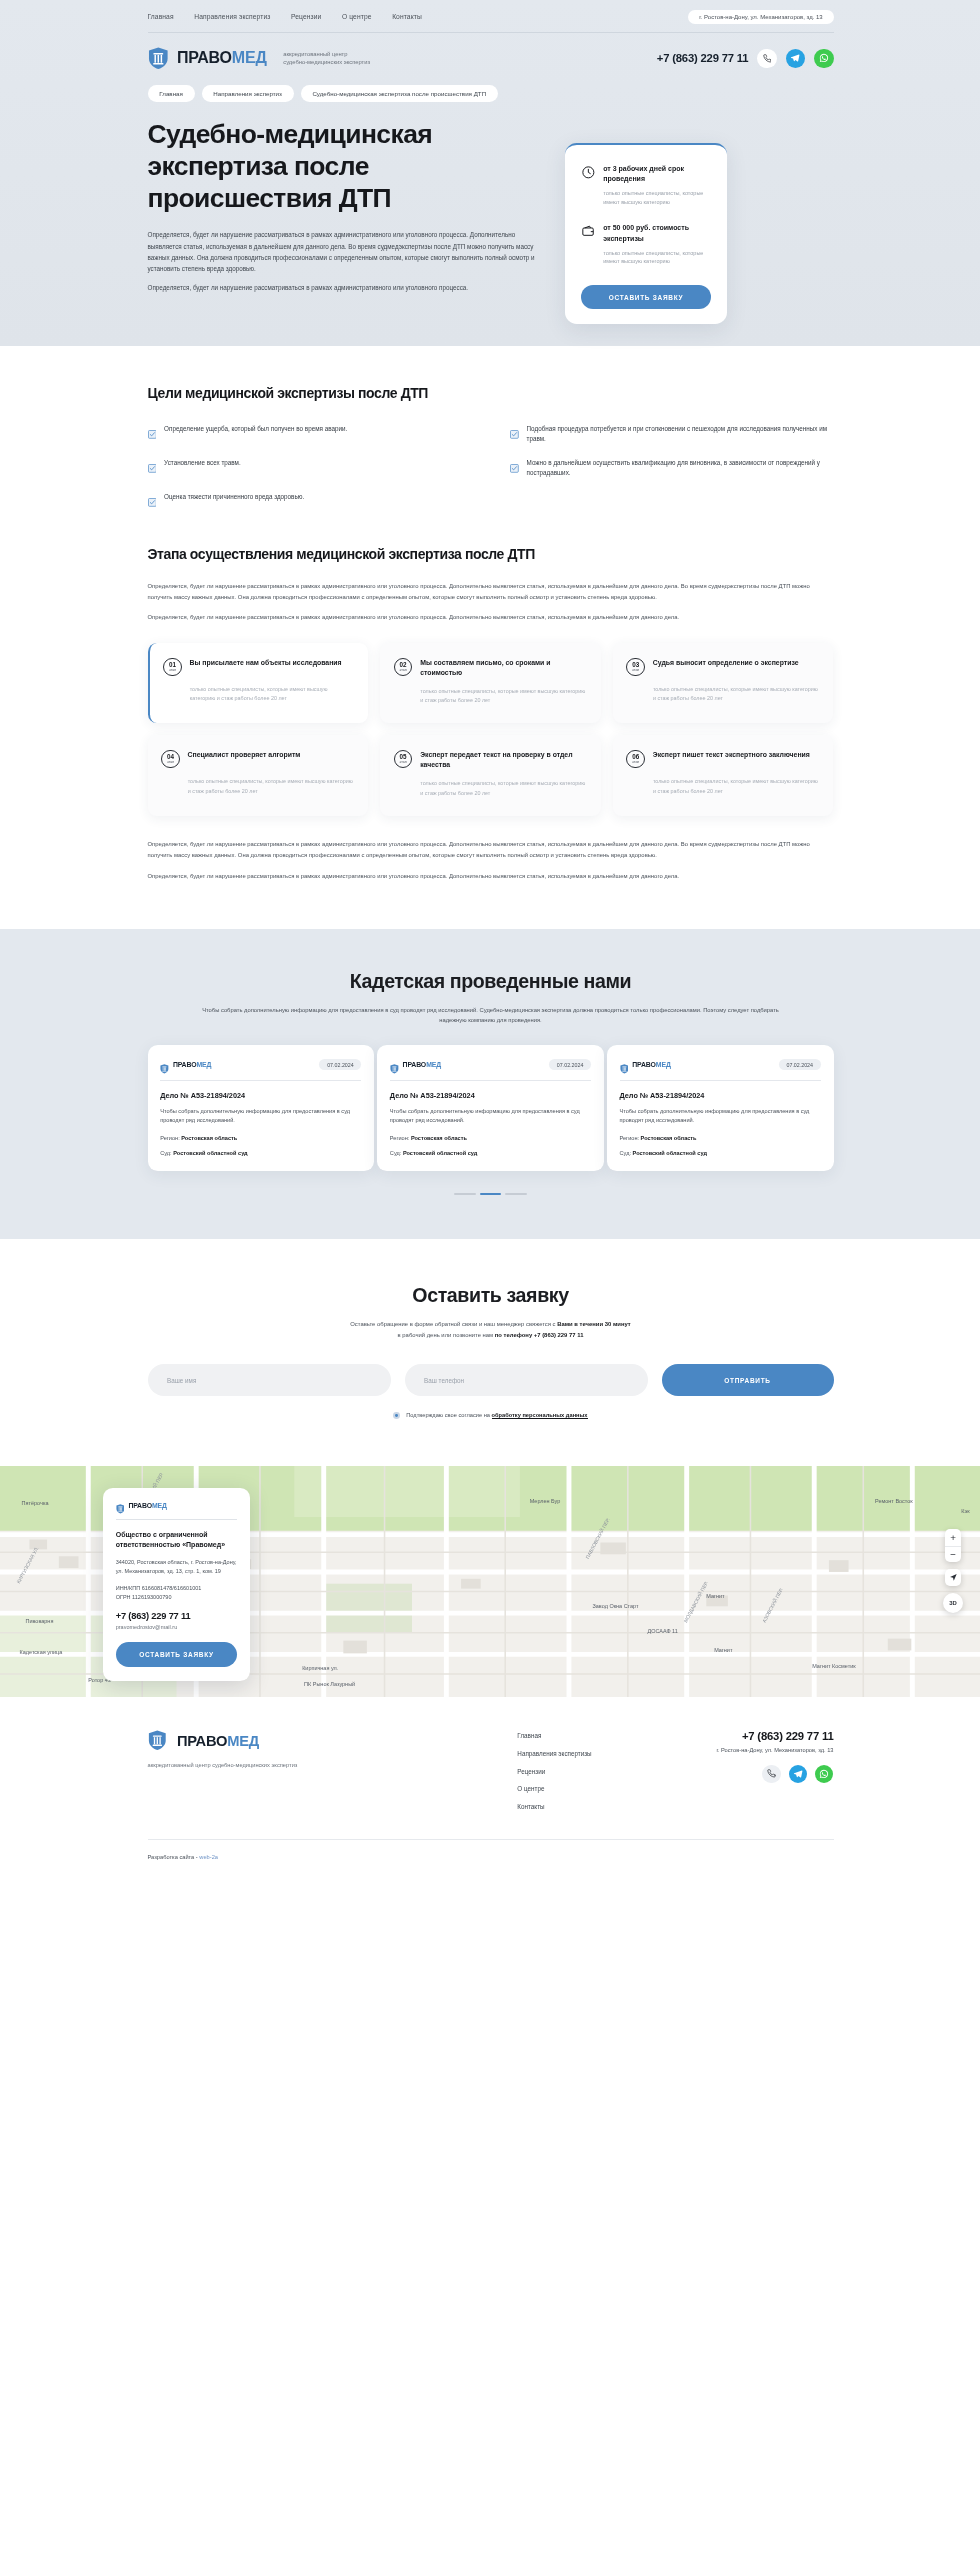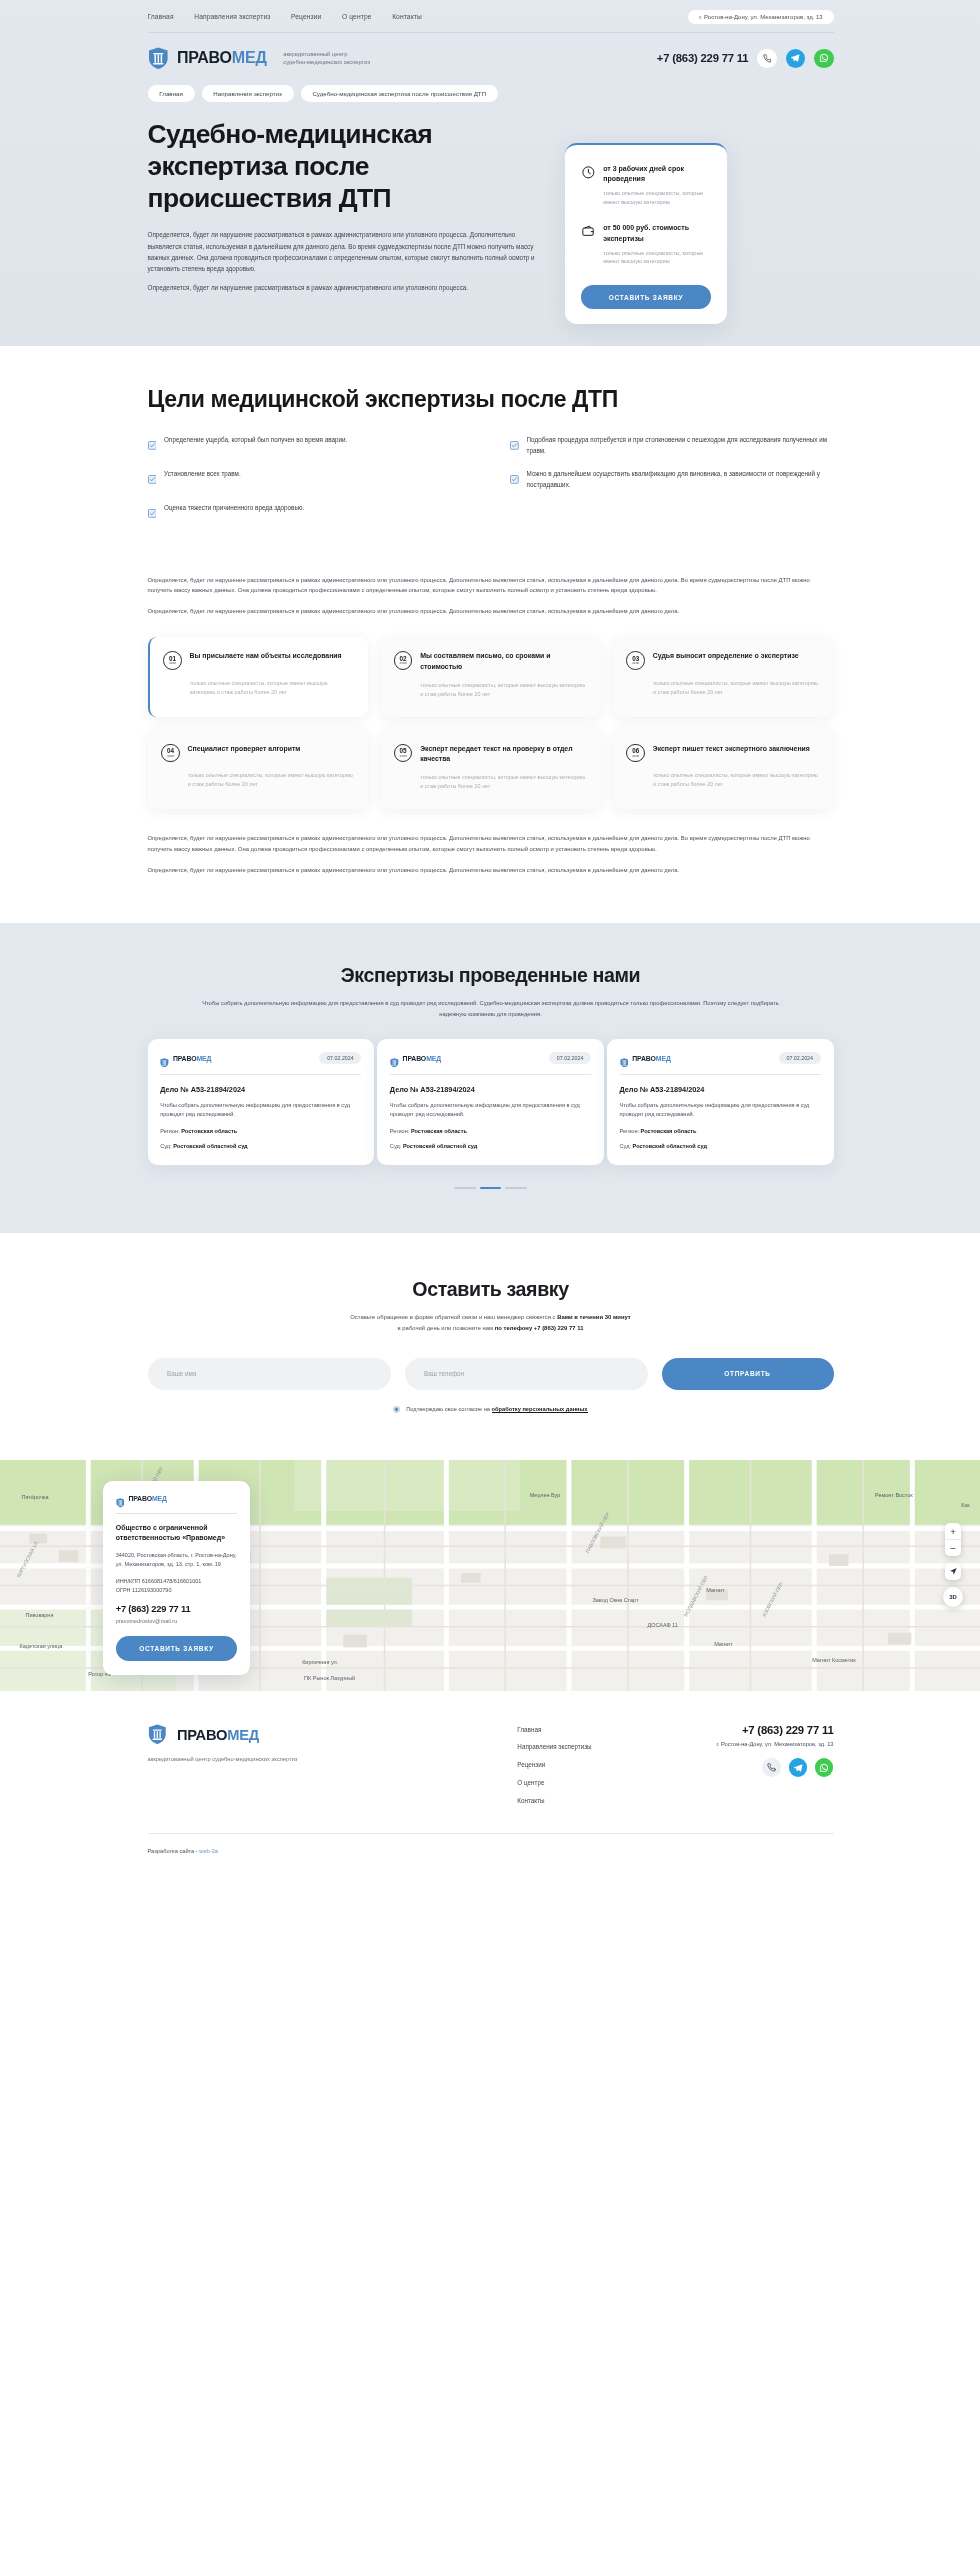--- a/index.html
+++ b/index.html
@@ -85,21 +85,21 @@
     display: block; width: 100%; border: none; cursor: pointer;
     background: #4a87c4; color: #fff; border-radius: 17.7px;
     padding: 8.8px 0; font-size: 6.5px; font-weight: 700; letter-spacing: 0.7px;
     font-family: inherit; text-align: center;
   }
   .hero-card .btn-primary { margin-top: 18.6px; }
 
   
   .sec-white { background: #fff; padding: 39px 0 0; }
   h2.sec-title {
-    font-size: 23px; font-weight: 700; letter-spacing: -0.4px; line-height: 1.25;
+    font-size: 14px; font-weight: 700; letter-spacing: -0.4px; line-height: 1.25;
     color: #16181c;
   }
   .goals-grid {
     display: grid; grid-template-columns: 1fr 1fr; gap: 12.7px 39px; margin-top: 21.6px;
   }
   .goal { display: flex; gap: 7.8px; align-items: flex-start; }
   .check-ic { width: 8.8px; height: 8.8px; flex: 0 0 auto; margin-top: 1px; }
   .goal-txt { font-size: 6.3px; line-height: 1.7; color: #343a42; }
 
   
@@ -350,20 +350,21 @@
             </svg></span>
         <span class="goal-txt">Оценка тяжести причиненного вреда здоровью.</span>
       </div>
       <div></div>
     </div>
   </div>
 </div>
 
 <div class="sec-white stages">
   <div class="container">
+    <h2 class="sec-title">Этапа осуществления медицинской экспертиза после ДТП</h2>
     <p class="body-p">Определяется, будет ли нарушение рассматриваться в рамках административного или уголовного процесса. Дополнительно выявляется статья, используемая в дальнейшем для данного дела. Во время судмедэкспертизы после ДТП можно получить массу важных данных. Она должна проводиться профессионалами с определенным опытом, которые смогут выполнить полный осмотр и установить степень вреда здоровью.</p>
     <p class="body-p">Определяется, будет ли нарушение рассматриваться в рамках административного или уголовного процесса. Дополнительно выявляется статья, используемая в дальнейшем для данного дела.</p>
 
     <div class="steps-grid">
       <div class="step-card active">
         <div class="step-head">
           <span class="step-num">
             <b>01</b>
             <i>этап</i>
           </span>
@@ -425,21 +426,21 @@
 
     <div class="after-steps">
       <p class="body-p">Определяется, будет ли нарушение рассматриваться в рамках административного или уголовного процесса. Дополнительно выявляется статья, используемая в дальнейшем для данного дела. Во время судмедэкспертизы после ДТП можно получить массу важных данных. Она должна проводиться профессионалами с определенным опытом, которые смогут выполнить полный осмотр и установить степень вреда здоровью.</p>
       <p class="body-p">Определяется, будет ли нарушение рассматриваться в рамках административного или уголовного процесса. Дополнительно выявляется статья, используемая в дальнейшем для данного дела.</p>
     </div>
   </div>
 </div>
 
 <div class="cases-bg">
   <div class="container">
-    <h2>Экспертизы проведенные нами</h2>
+    <h2>Кадетская проведенные нами</h2>
     <p class="cases-sub">Чтобы собрать дополнительную информацию для предоставления в суд проводят ряд исследований. Судебно-медицинская экспертиза должна проводиться только профессионалами. Поэтому следует подбирать надежную компанию для проведения.</p>
 
     <div class="cases-grid">
       <div class="case-card">
         <div class="case-top">
           <span class="case-brand">
             <span class="case-logo">
               <svg viewBox="0 0 42 46" width="8.8" height="9.8">
                   <path d="M21 1 L40 7 V24 C40 34 31 42 21 45 C11 42 2 34 2 24 V7 Z" fill="#4a87c4"></path>
                   <rect x="11" y="12" width="20" height="3.2" rx="1.2" fill="#fff"></rect>

